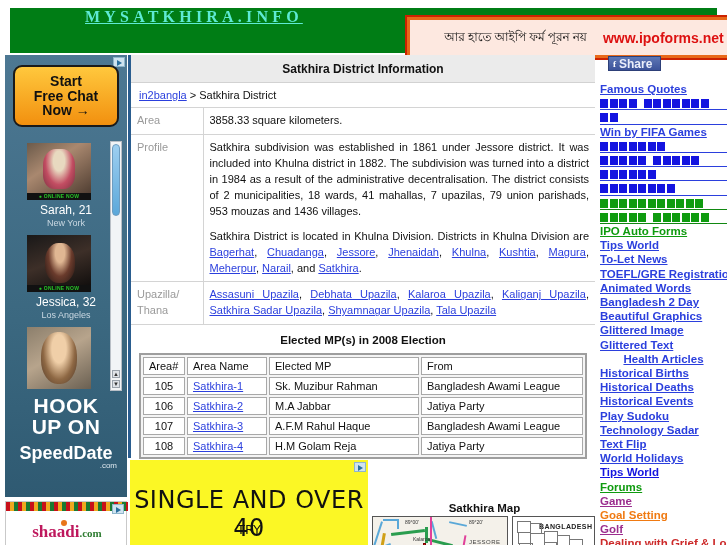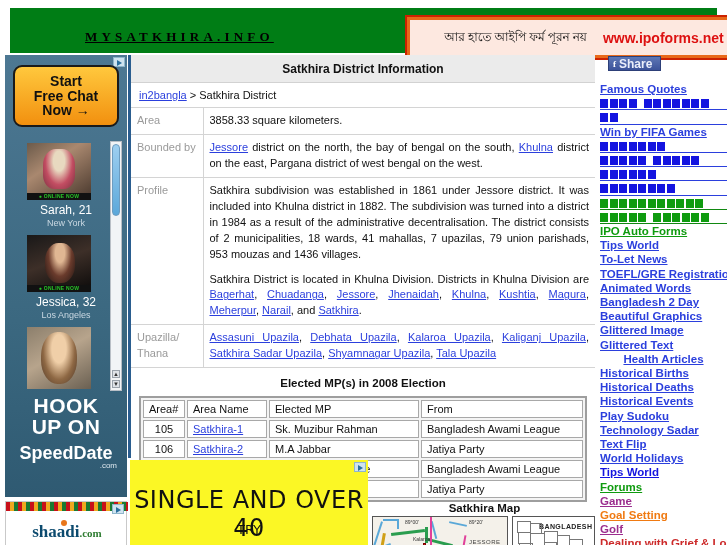--- a/index.html
+++ b/index.html
@@ -19,25 +19,25 @@
 
   
   #header-band {
     position: absolute;
     left: 10px; top: 8px;
     width: 707px; height: 45px;
     background: #007d15;
   }
   #site-title {
     position: absolute;
-    left: 75px; top: 21px;
-    font-size: 13px;
+    left: 75px; top: 0;
+    font-size: 16px;
     font-weight: bold;
     letter-spacing: 4.2px;
-    color: #000000;
+    color: #5eead4;
     text-decoration: underline;
     white-space: nowrap;
     font-family: "Liberation Serif", serif;
   }
   #ipo-banner {
     position: absolute;
     left: 397px; top: 9px;
     width: 354px; height: 41px;
     background: #fde8e0;
     border: 3px solid #e8691a;
@@ -186,21 +186,21 @@
   }
   #shaadi-strip {
     position: absolute; left: 0; top: 0; width: 122px; height: 9px;
     background: repeating-linear-gradient(90deg,#c8101a 0 4px,#f0a91e 4px 8px,#1a7a32 8px 12px);
   }
   #shaadi-logo {
     position: absolute; left: 0; top: 20px; width: 122px;
     text-align: center; font-size: 17px; font-weight: bold;
     font-family: "Liberation Serif", serif;
   }
-  #shaadi-logo .red { color: #0c4a6e; }
+  #shaadi-logo .red { color: #be185d; }
   #shaadi-logo .com { color: #2f7d32; font-size: 11px; }
   #shaadi-dot {
     position: absolute; left: 55px; top: 18px;
     width: 6px; height: 6px; border-radius: 50%; background: #e8761a;
   }
 
   
   #content {
     position: absolute;
     left: 128px; top: 55px;
@@ -423,24 +423,20 @@
 
     <div id="breadcrumb">
       <a href="#">in2bangla</a><span> &gt; </span><span>Satkhira District</span>
     </div>
 
     <table class="info-table">
       <tbody>
           <tr>
         <td class="lbl">Area</td>
         <td class="val">3858.33 square kilometers.</td>
-      </tr>
-      <tr>
-        <td class="lbl">Bounded by</td>
-        <td class="val"><a href="#">Jessore</a><span> district on the north, the bay of bengal on the south, </span><a href="#">Khulna</a><span> district on the east, Pargana district of west bengal on the west.</span></td>
       </tr>
       <tr>
         <td class="lbl">Profile</td>
         <td class="val">
           <p>Satkhira subdivision was established in 1861 under Jessore district. It was included into Khulna district in 1882. The subdivision was turned into a district in 1984 as a result of the administrative decentralisation. The district consists of 2 municipalities, 18 wards, 41 mahallas, 7 upazilas, 79 union parishads, 953 mouzas and 1436 villages.</p>
           <p><span>Satkhira District is located in Khulna Division. Districts in Khulna Division are </span><span id="division-links"><a href="#">Bagerhat</a><span>, </span><a href="#">Chuadanga</a><span>, </span><a href="#">Jessore</a><span>, </span><a href="#">Jhenaidah</a><span>, </span><a href="#">Khulna</a><span>, </span><a href="#">Kushtia</a><span>, </span><a href="#">Magura</a><span>, </span><a href="#">Meherpur</a><span>, </span><a href="#">Narail</a><span>, and </span><a href="#">Satkhira</a><span>.</span></span></p>
         </td>
       </tr>
       <tr>
         <td class="lbl">

